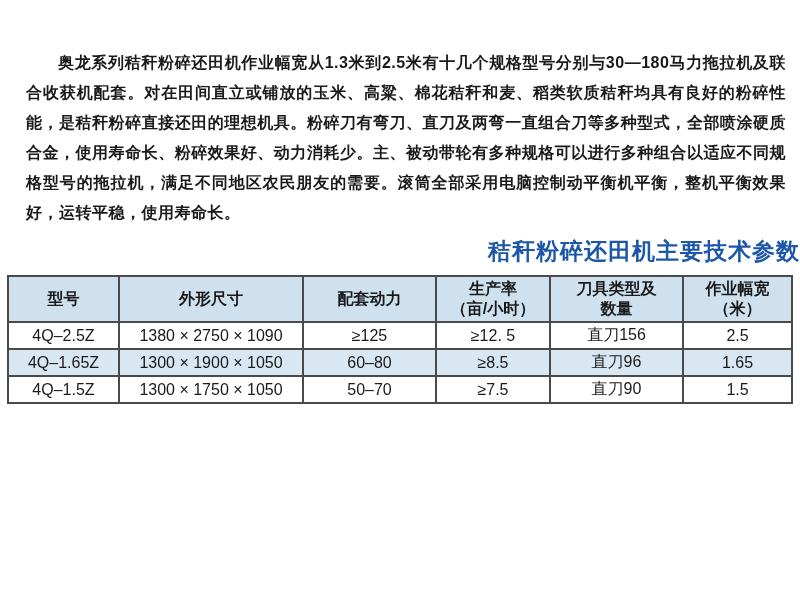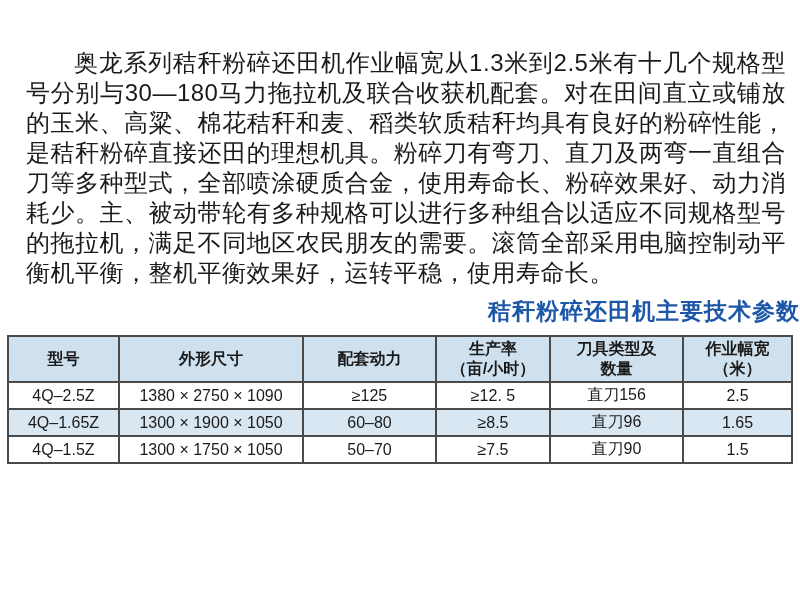--- a/index.html
+++ b/index.html
@@ -14,23 +14,23 @@
   body{
     width:800px;height:600px;
     background:#ffffff;
     font-family:"Liberation Sans","DejaVu Sans",sans-serif;
     color:var(--text);
     overflow:hidden;
   }
   .page{width:800px;height:600px;position:relative;}
   .intro{
     margin:48px 14px 0 26px;
-    font-size:24px;
+    font-size:16px;
     line-height:30px;
-    font-weight:400;
+    font-weight:700;
     text-align:justify;
     text-indent:2em;
     letter-spacing:0.5px;
   }
   .table-title{
     margin:8px 0 8px 0;
     text-align:right;
     font-size:23px;
     font-weight:bold;
     color:var(--title-blue);

